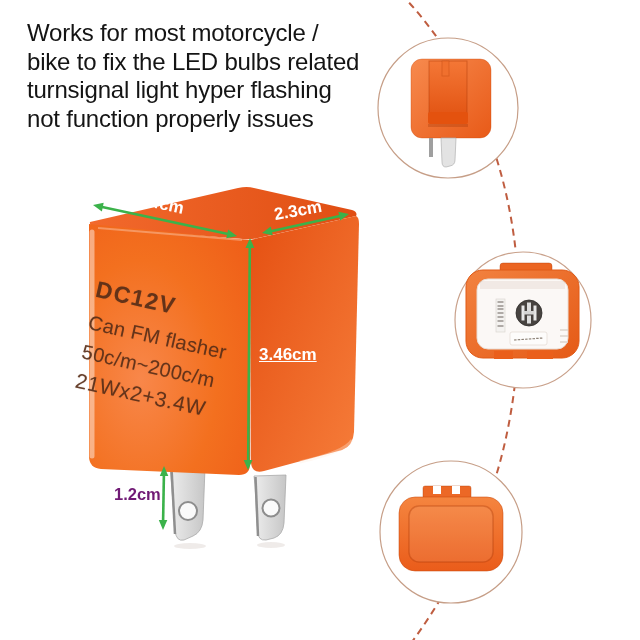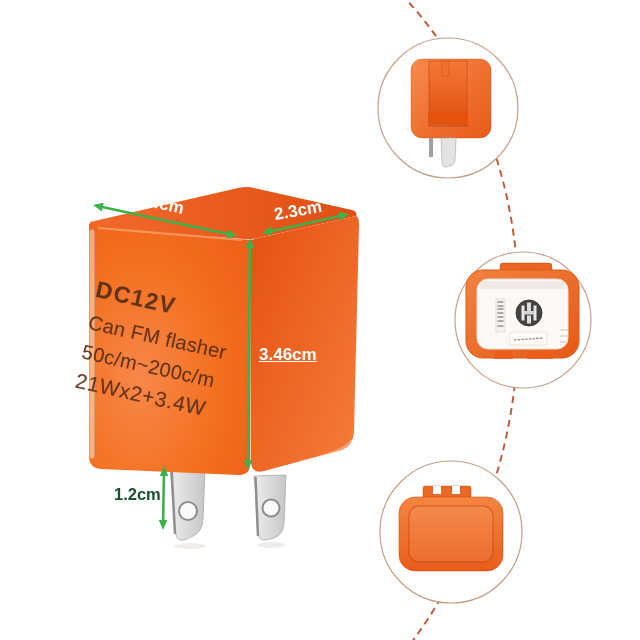--- a/index.html
+++ b/index.html
@@ -22,21 +22,21 @@
     text-shadow:0 0 1px rgba(130,70,35,0.45);
     pointer-events:none;
   }
   .etched .e1{font-size:23px;font-weight:700;letter-spacing:1.5px;}
   .etched .e2{font-size:20px;margin-top:9px;letter-spacing:0.3px;}
   .etched .e3{font-size:20px;margin-top:7px;letter-spacing:0.3px;}
   .etched .e4{font-size:21px;margin-top:6px;letter-spacing:0.6px;}
   
   .dim{position:absolute;font-weight:700;white-space:nowrap;}
   .dim.white{color:#ffffff;font-size:17px;}
-  .dim.black{color:#14532d;font-size:16.5px;}
+  .dim.black{color:#701a75;font-size:16.5px;}
   .dim-topwidth{left:136px;top:194px;transform:rotate(12deg);}
   .dim-topdepth{left:274px;top:201px;transform:rotate(-10deg);}
   .dim-height{left:259px;top:345px;text-decoration:underline;}
   .dim-pin{left:114px;top:485px;}
 </style>
 </head>
 <body>
 
 <div class="stage">
 
@@ -166,20 +166,26 @@
       <line x1="249.8" y1="247" x2="248.2" y2="461"></line>
       <polygon points="250,238 245.5,248 254.3,248" stroke="none"></polygon>
       <polygon points="248,470 243.7,460 252.5,460" stroke="none"></polygon>
 
       <line x1="163.9" y1="475" x2="163.1" y2="521"></line>
       <polygon points="164,466 159.8,476 168.3,476" stroke="none"></polygon>
       <polygon points="163,530 158.8,520 167.3,520" stroke="none"></polygon>
     </g>
   </svg>
 
+  <div class="desc">
+    <div>Works for most motorcycle /</div>
+    <div>bike to fix the LED bulbs related</div>
+    <div>turnsignal light hyper flashing</div>
+    <div>not function properly issues</div>
+  </div>
 
   <div class="etched">
     <div class="e1">DC12V</div>
     <div class="e2">Can FM flasher</div>
     <div class="e3">50c/m~200c/m</div>
     <div class="e4">21Wx2+3.4W</div>
   </div>
 
   <div class="dim white dim-topwidth">3.4cm</div>
   <div class="dim white dim-topdepth">2.3cm</div>

